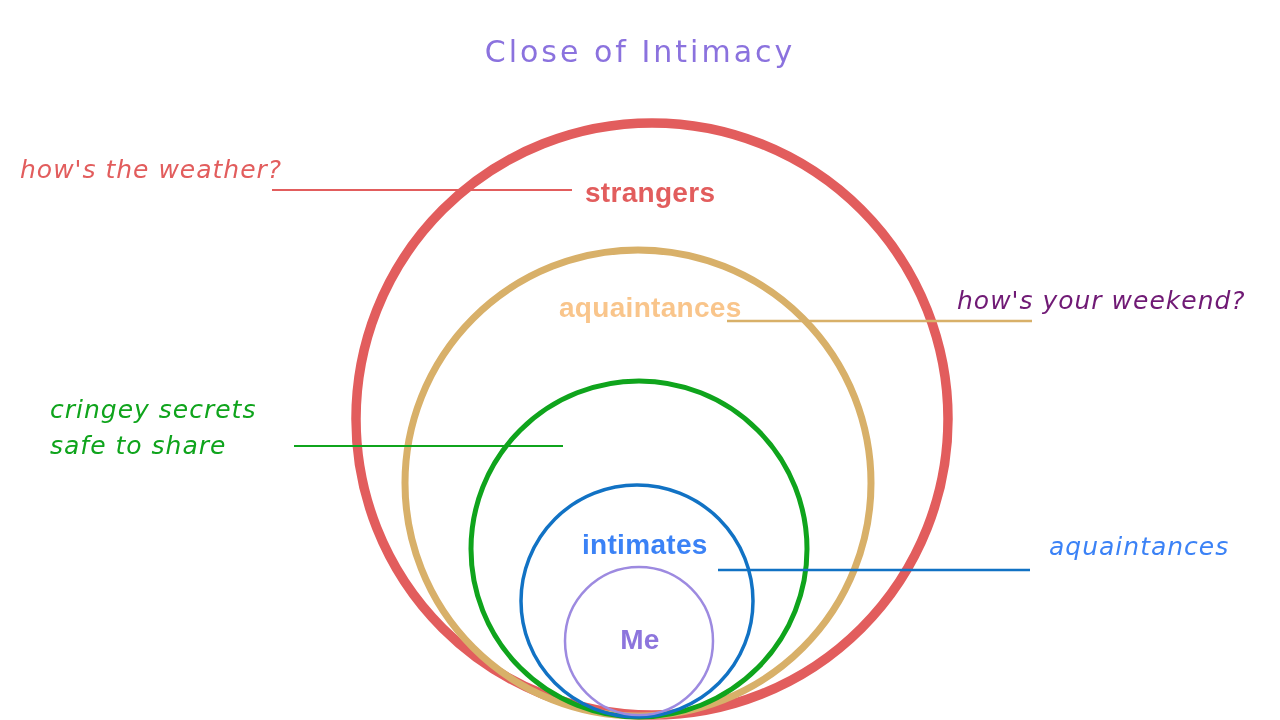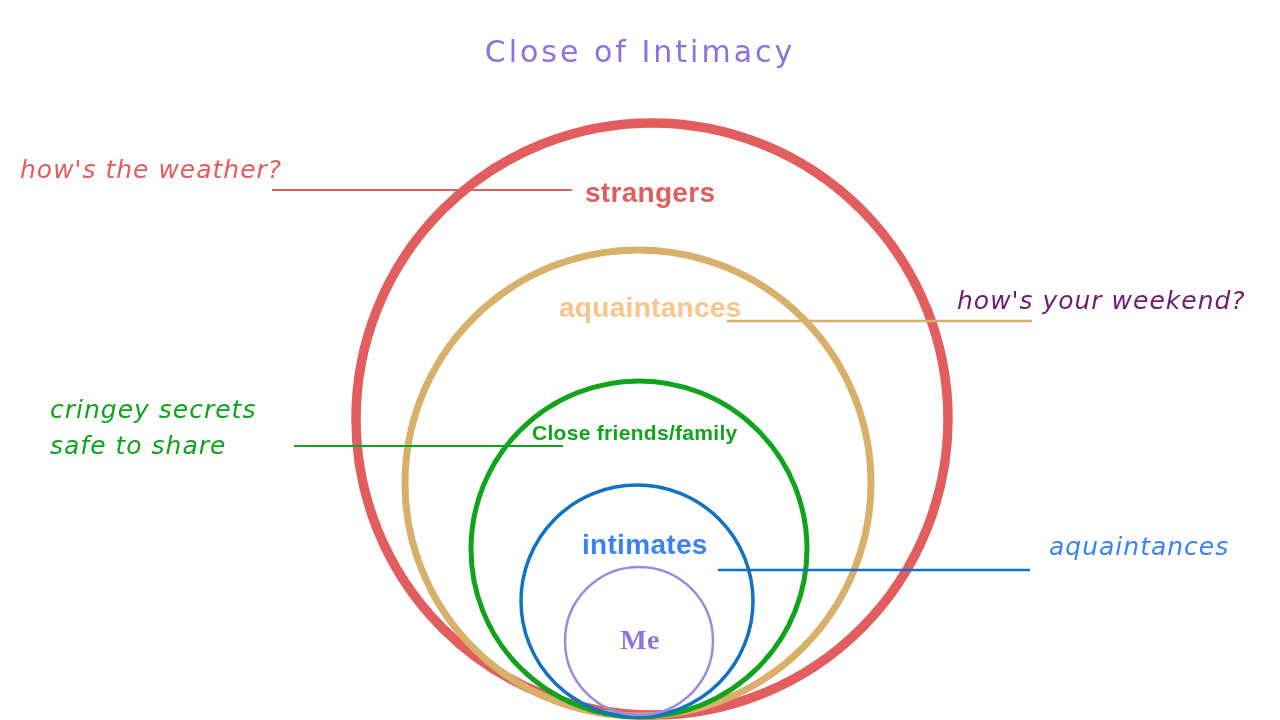--- a/index.html
+++ b/index.html
@@ -54,21 +54,21 @@
   .c-purple { color: #8d75dd; }
 
   .ann-weather    { left: 20px;   top: 152px; }
   .lbl-strangers  { left: 585px;  top: 177px; }
   .lbl-aquaint    { left: 559px;  top: 292px; text-align: center; }
   .ann-weekend    { left: 957px;  top: 283px; }
   .ann-safe       { left: 50px;   top: 392px; }
   .lbl-close      { left: 532px;  top: 421px; font-size: 21px; }
   .lbl-intimates  { left: 582px;  top: 529px; }
   .ann-fears      { left: 1049px; top: 529px; }
-  .lbl-me         { left: 600px;  top: 624px; width: 80px; text-align: center; font-family: Liberation Serif, serif; }
+  .lbl-me         { left: 600px;  top: 624px; width: 80px; text-align: center; }
 </style>
 </head>
 <body>
 
 <div class="canvas">
 
   <svg class="rings-svg" width="1280" height="720" viewBox="0 0 1280 720">
 
     <circle cx="652" cy="419" r="296" fill="none" stroke-width="9.5" stroke="#e25d5d"></circle>
     <circle cx="638" cy="483" r="233" fill="none" stroke-width="7" stroke="#d8b069"></circle>
@@ -87,21 +87,20 @@
   <div class="label-abs hand c-red ann-weather">how's the weather?</div>
   <div class="label-abs ring-label c-red lbl-strangers">strangers</div>
 
   <div class="label-abs ring-label c-peach lbl-aquaint">aquaintances</div>
   <div class="label-abs hand c-tan ann-weekend">how's your weekend?</div>
 
   <div class="label-abs hand c-green ann-safe">
     <div>cringey secrets</div>
     <div>safe to share</div>
   </div>
-  <div class="label-abs ring-label c-green lbl-close">Close friends/family</div>
 
   <div class="label-abs ring-label c-blue lbl-intimates">intimates</div>
   <div class="label-abs hand c-blue ann-fears">
     <div>aquaintances</div>
   </div>
 
   <div class="label-abs ring-label c-purple lbl-me">Me</div>
 
 </div>
 

